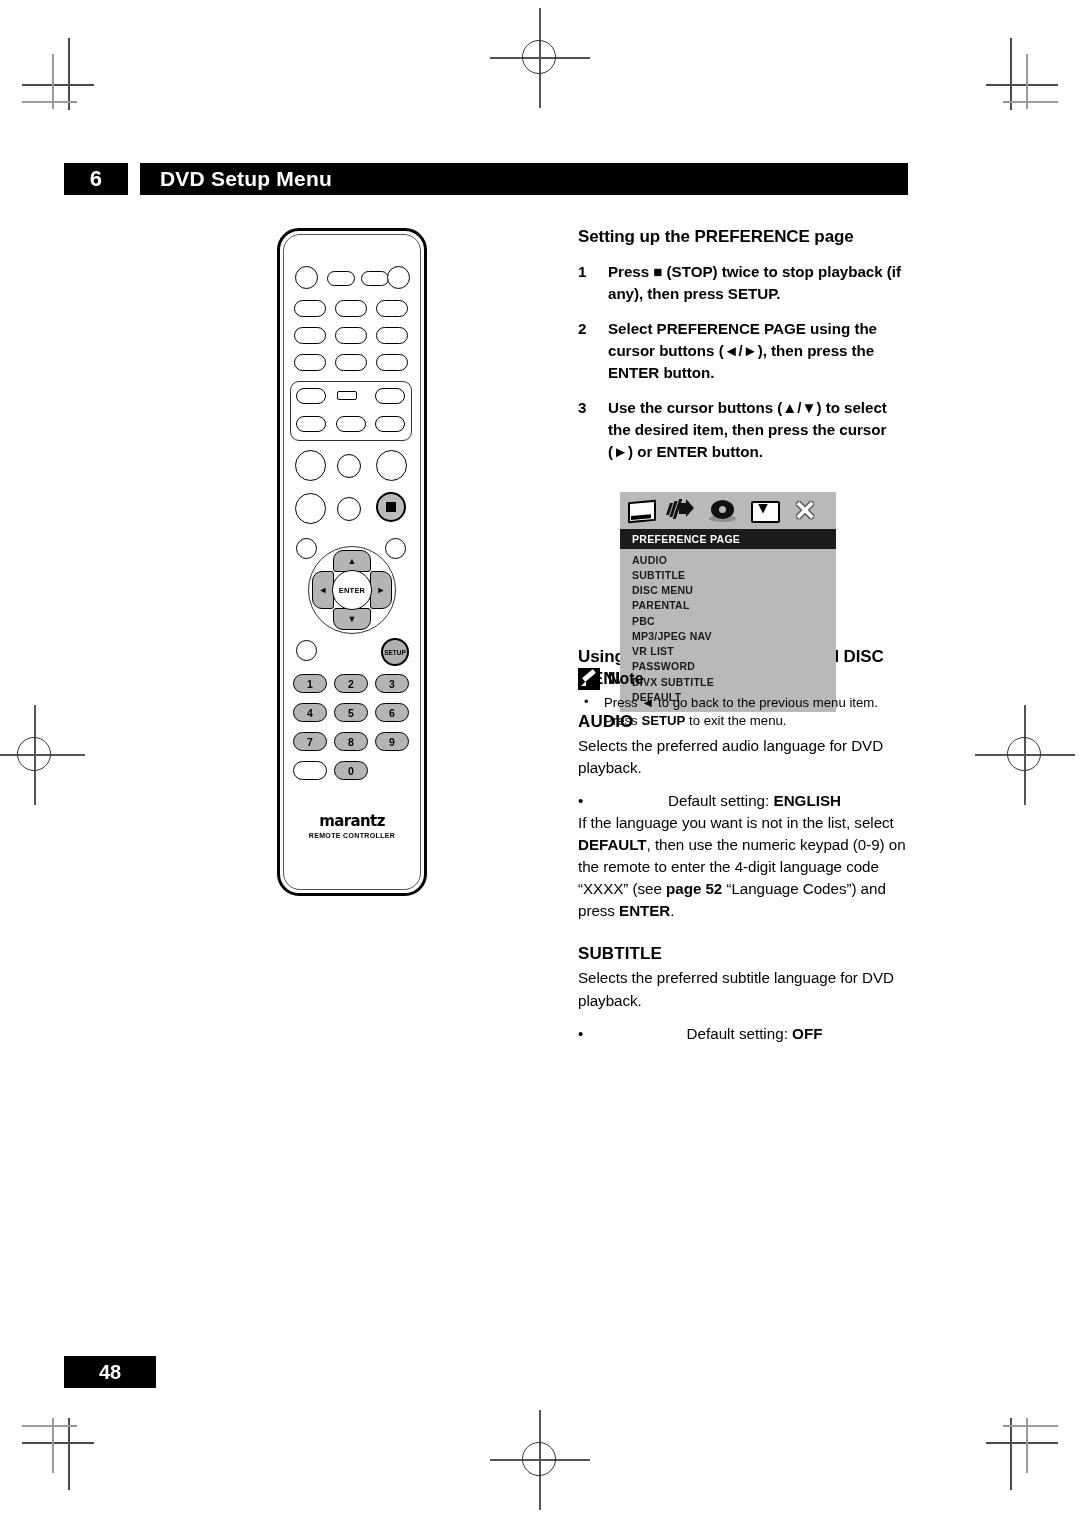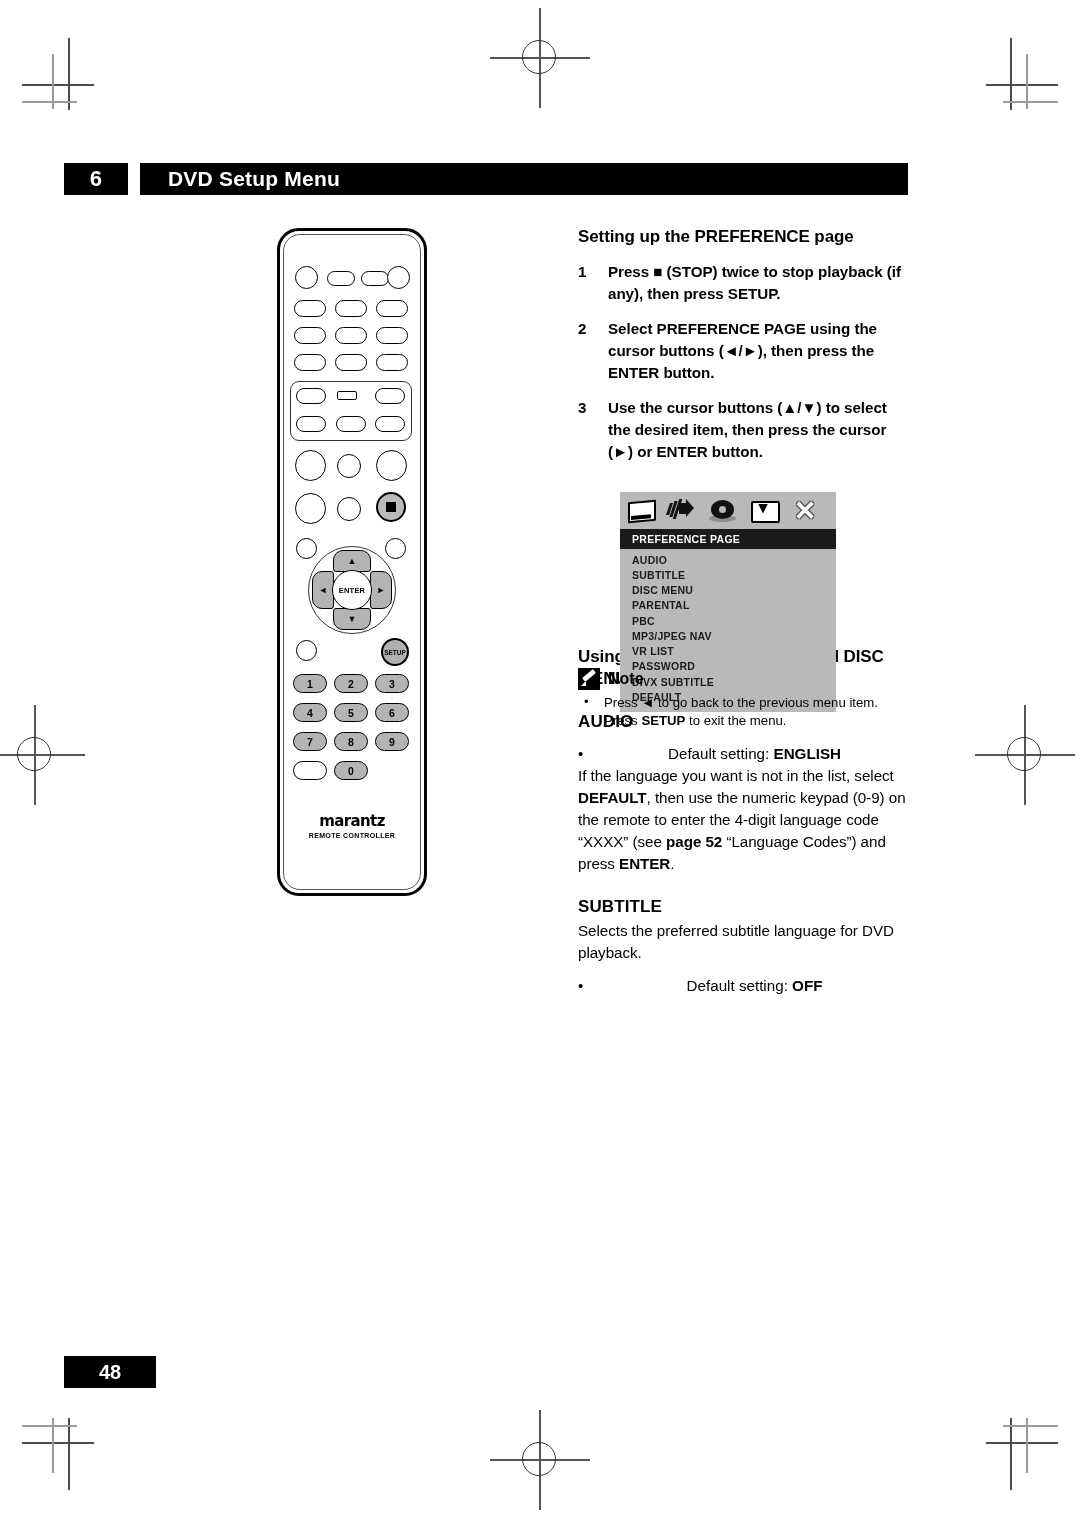--- a/index.html
+++ b/index.html
@@ -55,21 +55,21 @@
     left: 140px; top: 163px;
     width: 768px; height: 32px;
     background: #000;
     color: #fff;
     display: flex;
     align-items: center;
   }
   .header-bar .title {
     font-size: 21px;
     font-weight: bold;
-    margin-left: 28px;
+    margin-left: 20px;
     letter-spacing: .2px;
     white-space: nowrap;
   }
 
   
   .page-num {
     position: absolute;
     left: 64px; top: 1356px;
     width: 92px; height: 32px;
     background: #000;
@@ -599,20 +599,21 @@
       <span class="no">3</span>
       <span class="tx">Use the cursor buttons (▲/▼) to select the desired item, then press the cursor (►) or ENTER button.</span>
     </div>
   </div>
 
   <div style="height:170px;"></div>
 
   <h2 class="sec">Using the AUDIO, SUBTITLE and DISC MENU language</h2>
 
   <h3 class="sub">AUDIO</h3>
+  <p class="body">Selects the preferred audio language for DVD playback.</p>
   <div class="bullet-line">
     <span class="dot">•</span>
     <span class="btx"><span>Default setting: </span><b>ENGLISH</b></span>
   </div>
   <p class="body"><span>If the language you want is not in the list, select </span><b>DEFAULT</b><span>, then use the numeric keypad (0-9) on the remote to enter the 4-digit language code “XXXX” (see </span><b>page 52</b><span> “Language Codes”) and press </span><b>ENTER</b><span>.</span></p>
 
   <h3 class="sub">SUBTITLE</h3>
   <p class="body">Selects the preferred subtitle language for DVD playback.</p>
   <div class="bullet-line">
     <span class="dot">•</span>

